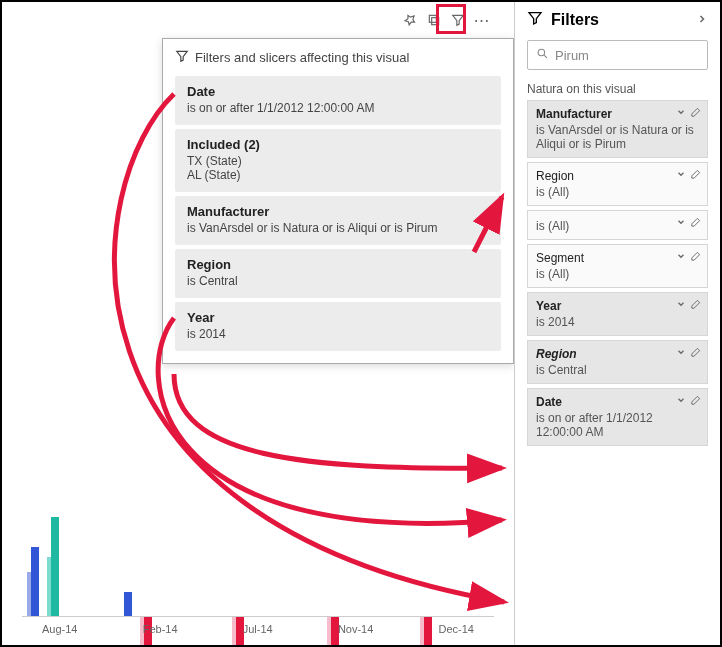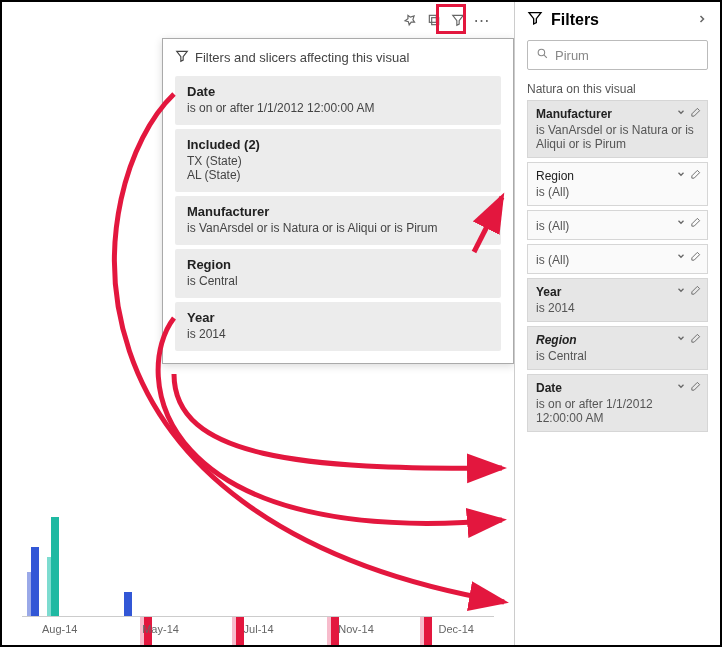--- a/index.html
+++ b/index.html
@@ -116,21 +116,21 @@
         </div>
         <div class="card">
           <div class="ct">Year</div>
           <div class="cv">is 2014</div>
         </div>
       </div>
   </div>
 
   <div class="xaxis">
     <span>Aug-14</span>
-    <span>May-14</span>
+    <span>Feb-14</span>
     <span>Jul-14</span>
     <span>Nov-14</span>
     <span>Dec-14</span>
   </div>
 </div>
 
 <div class="side">
   <div class="side-header">
     <span><svg width="16" height="16" viewBox="0 0 24 24" fill="none" stroke="currentColor" stroke-width="2">
           <path d="M3 4h18l-7 9v6l-4 2v-8z"></path>
@@ -189,20 +189,21 @@
   <div id="sect-page">
       <div class="fcard">
         <div class="ic">
           <span><svg width="10" height="10" viewBox="0 0 24 24" fill="none" stroke="currentColor" stroke-width="3">
               <path d="M6 9l6 6 6-6"></path>
             </svg></span>
           <span><svg width="11" height="11" viewBox="0 0 24 24" fill="none" stroke="currentColor" stroke-width="2">
               <path d="M16 3l5 5-12 12H4v-5z"></path>
             </svg></span>
         </div>
+        <div class="ft" style="">Segment</div>
         <div class="fv">is (All)</div>
       </div>
       <div class="fcard hl">
         <div class="ic">
           <span><svg width="10" height="10" viewBox="0 0 24 24" fill="none" stroke="currentColor" stroke-width="3">
               <path d="M6 9l6 6 6-6"></path>
             </svg></span>
           <span><svg width="11" height="11" viewBox="0 0 24 24" fill="none" stroke="currentColor" stroke-width="2">
               <path d="M16 3l5 5-12 12H4v-5z"></path>
             </svg></span>

